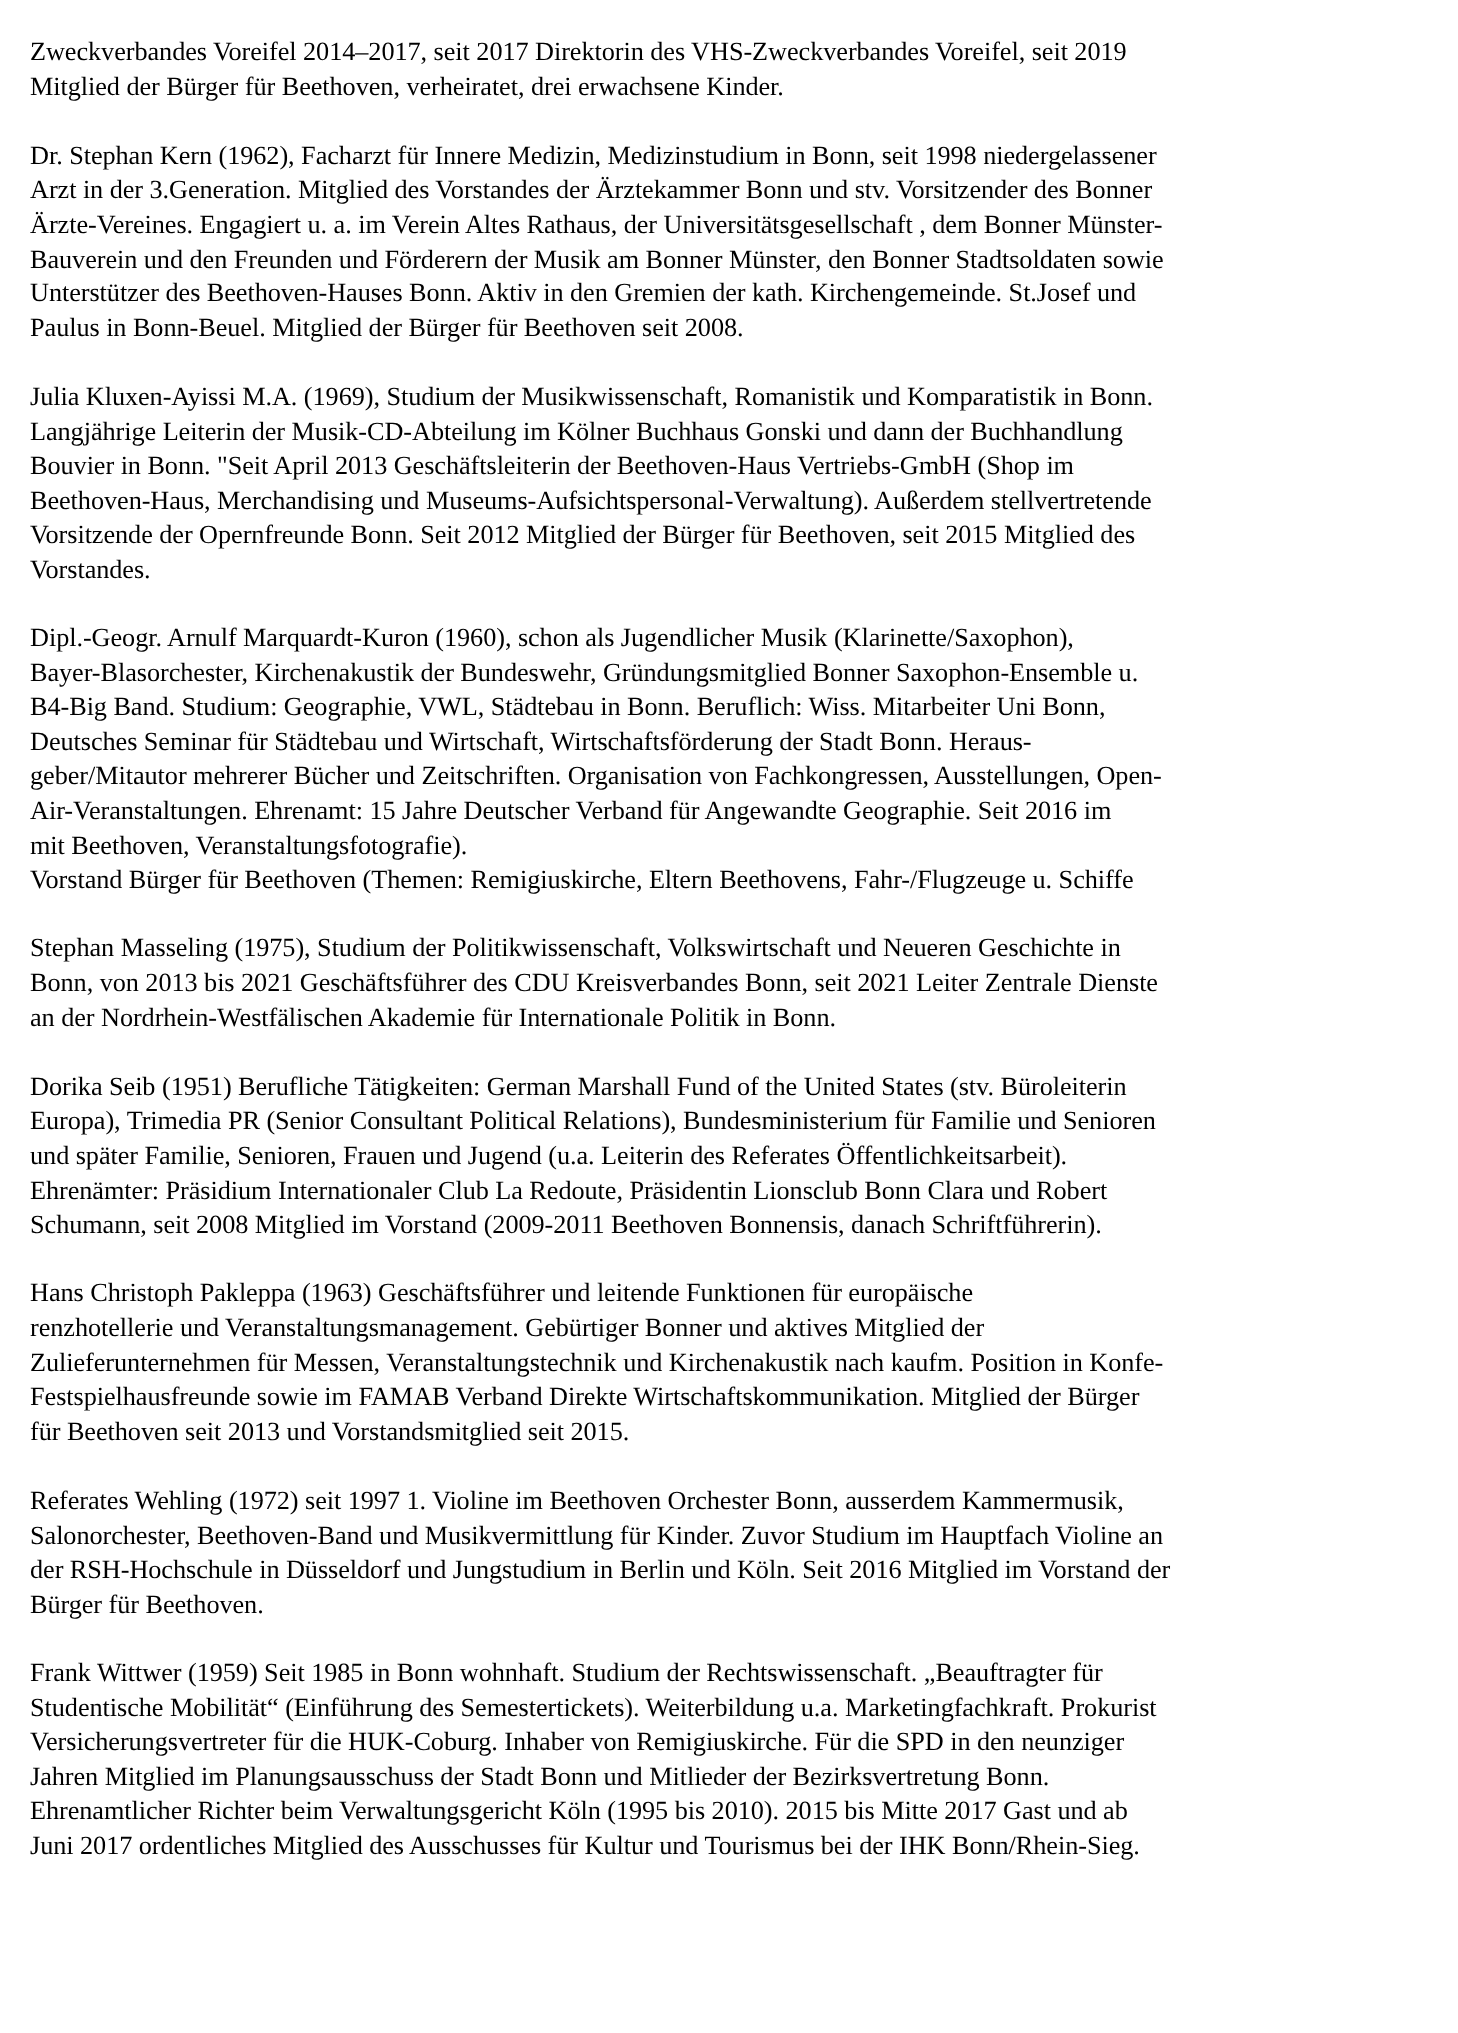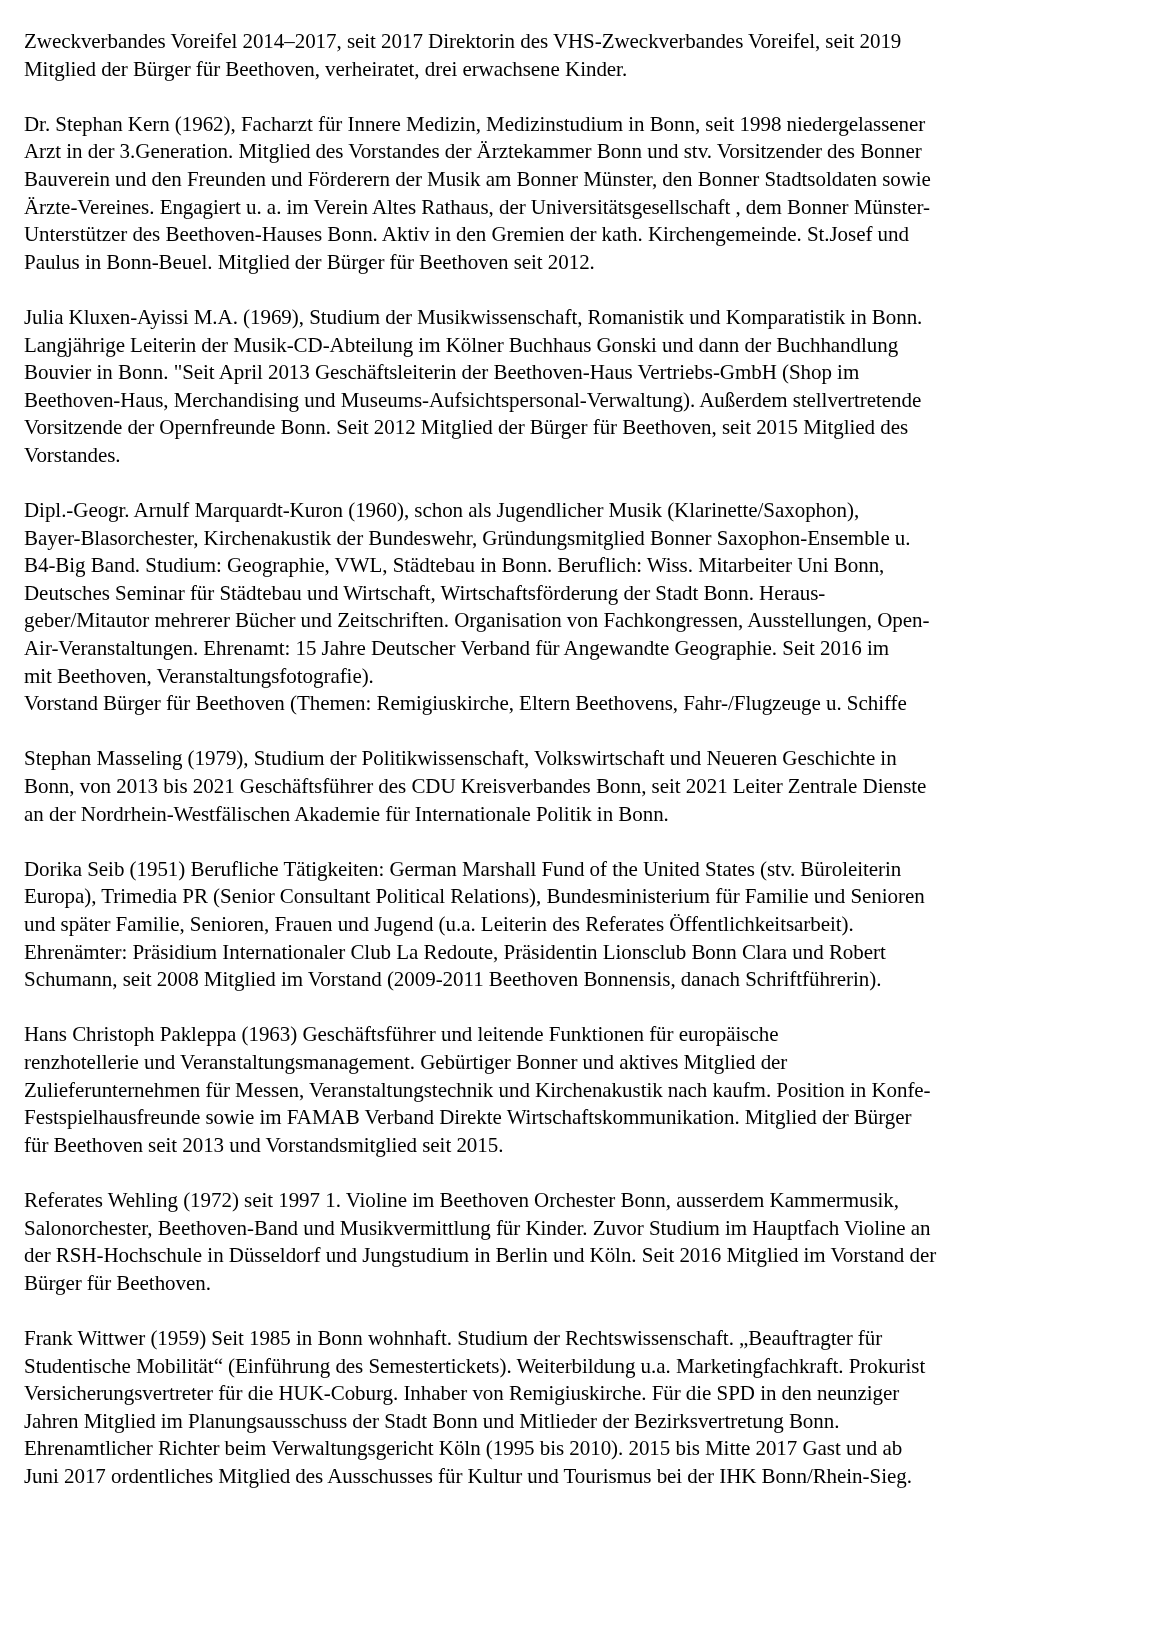--- a/index.html
+++ b/index.html
@@ -23,24 +23,24 @@
 <div class="page">
 
   <p class="para">
     <span class="line">Zweckverbandes Voreifel 2014–2017, seit 2017 Direktorin des VHS-Zweckverbandes Voreifel, seit 2019</span>
     <span class="line">Mitglied der Bürger für Beethoven, verheiratet, drei erwachsene Kinder.</span>
   </p>
 
   <p class="para">
     <span class="line"><span class="name">Dr. Stephan Kern</span><span> (1962), Facharzt für Innere Medizin, Medizinstudium in Bonn, seit 1998 niedergelassener</span></span>
     <span class="line">Arzt in der 3.Generation. Mitglied des Vorstandes der Ärztekammer Bonn und stv. Vorsitzender des Bonner</span>
+    <span class="line">Ärzte-Vereines. Engagiert u. a.  im Verein Altes Rathaus, der Universitätsgesellschaft , dem Bonner Münster-</span>
     <span class="line">Bauverein  und den Freunden und Förderern der Musik am Bonner Münster, den Bonner Stadtsoldaten sowie</span>
-    <span class="line">Ärzte-Vereines. Engagiert u. a.  im Verein Altes Rathaus, der Universitätsgesellschaft , dem Bonner Münster-</span>
     <span class="line">Unterstützer des Beethoven-Hauses Bonn. Aktiv in den Gremien der kath. Kirchengemeinde. St.Josef und</span>
-    <span class="line">Paulus in Bonn-Beuel. Mitglied der Bürger für Beethoven seit 2012.</span>
+    <span class="line">Paulus in Bonn-Beuel. Mitglied der Bürger für Beethoven seit 2008.</span>
   </p>
 
   <p class="para">
     <span class="line"><span class="name">Julia Kluxen-Ayissi</span><span> M.A. (1969), Studium der Musikwissenschaft, Romanistik und Komparatistik in Bonn.</span></span>
     <span class="line">Langjährige Leiterin der Musik-CD-Abteilung im Kölner Buchhaus Gonski und dann der Buchhandlung</span>
     <span class="line">Bouvier in Bonn. "Seit April 2013 Geschäftsleiterin der Beethoven-Haus Vertriebs-GmbH (Shop im</span>
     <span class="line">Beethoven-Haus, Merchandising und Museums-Aufsichtspersonal-Verwaltung). Außerdem stellvertretende</span>
     <span class="line">Vorsitzende der Opernfreunde Bonn. Seit 2012 Mitglied der Bürger für Beethoven, seit 2015 Mitglied des</span>
     <span class="line">Vorstandes.</span>
   </p>
@@ -50,21 +50,21 @@
     <span class="line">Bayer-Blasorchester, Kirchenakustik der Bundeswehr, Gründungsmitglied Bonner Saxophon-Ensemble u.</span>
     <span class="line">B4-Big Band. Studium: Geographie, VWL, Städtebau in Bonn. Beruflich: Wiss. Mitarbeiter Uni Bonn,</span>
     <span class="line">Deutsches Seminar für Städtebau und Wirtschaft, Wirtschaftsförderung der Stadt Bonn. Heraus-</span>
     <span class="line">geber/Mitautor mehrerer Bücher und Zeitschriften. Organisation von Fachkongressen, Ausstellungen, Open-</span>
     <span class="line">Air-Veranstaltungen. Ehrenamt: 15 Jahre Deutscher Verband für Angewandte Geographie. Seit 2016 im</span>
     <span class="line">mit Beethoven, Veranstaltungsfotografie).</span>
     <span class="line">Vorstand Bürger für Beethoven (Themen: Remigiuskirche, Eltern Beethovens, Fahr-/Flugzeuge u. Schiffe</span>
   </p>
 
   <p class="para">
-    <span class="line"><span class="name">Stephan Masseling</span><span> (1979), Studium der Politikwissenschaft, Volkswirtschaft und Neueren Geschichte in</span></span>
+    <span class="line"><span class="name">Stephan Masseling</span><span> (1975), Studium der Politikwissenschaft, Volkswirtschaft und Neueren Geschichte in</span></span>
     <span class="line">Bonn, von 2013 bis 2021 Geschäftsführer des CDU Kreisverbandes Bonn, seit 2021 Leiter Zentrale Dienste</span>
     <span class="line">an der Nordrhein-Westfälischen Akademie für Internationale Politik in Bonn.</span>
   </p>
 
   <p class="para">
     <span class="line"><span class="name">Dorika Seib</span><span> (1951) Berufliche Tätigkeiten: German Marshall Fund of the United States (stv. Büroleiterin</span></span>
     <span class="line">Europa), Trimedia PR (Senior Consultant Political Relations), Bundesministerium für Familie und Senioren</span>
     <span class="line">und später Familie, Senioren, Frauen und Jugend (u.a. Leiterin des Referates Öffentlichkeitsarbeit).</span>
     <span class="line">Ehrenämter: Präsidium Internationaler Club La Redoute, Präsidentin Lionsclub Bonn Clara und Robert</span>
     <span class="line">Schumann, seit 2008 Mitglied im Vorstand (2009-2011 Beethoven Bonnensis, danach Schriftführerin).</span>

